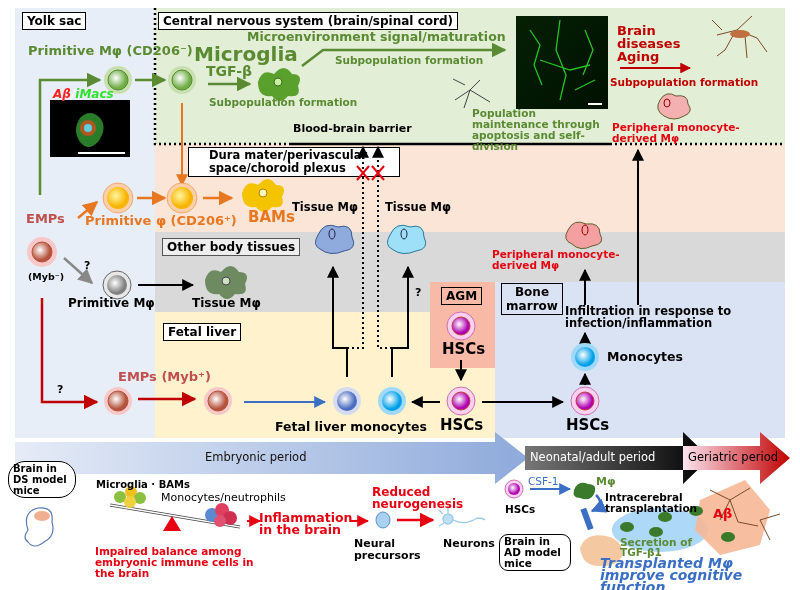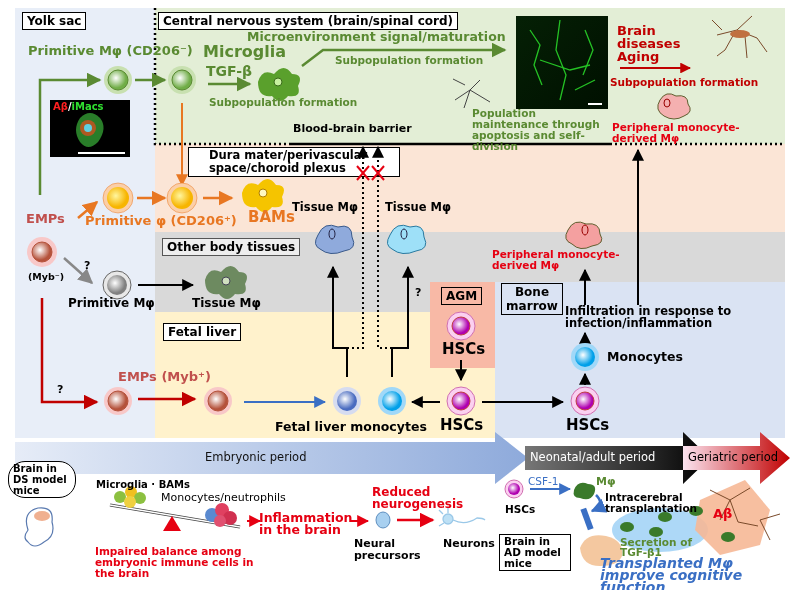--- a/index.html
+++ b/index.html
@@ -272,31 +272,31 @@
       <ellipse cx="696" cy="511" rx="7" ry="5"></ellipse>
     <ellipse cx="728" cy="537" rx="7" ry="5"></ellipse>
   </g>
   <g stroke="#7a4a2a" stroke-width="1" fill="none">
     <path d="M710,490 l20,10 l20,-12 M730,500 l8,22 l20,4 M730,500 l-10,20"></path>
     <path d="M760,520 l20,-6 M760,520 l10,20"></path>
   </g>
 </svg>
 
 <div class="t" style="left:28px;top:44px;font-size:13px;color:#5a8a32;">Primitive Mφ (CD206⁻)</div>
-<div class="abs" style="left:53px;top:101px;font-size:10px;font-weight:bold;">
+<div class="abs" style="left:53px;top:87px;font-size:12px;font-weight:bold;font-style:italic;">
   <span style="color:#ff2020;">Aβ</span><span style="color:#fff;">/</span><span style="color:#30e030;">iMacs</span>
 </div>
 <div class="t" style="left:26px;top:212px;font-size:13px;color:#c0504d;">EMPs</div>
 <div class="t" style="left:28px;top:272px;font-size:9.5px;color:#000;">(Myb⁻)</div>
 <div class="t" style="left:84px;top:260px;font-size:11px;">?</div>
 <div class="t" style="left:85px;top:214px;font-size:13px;color:#e87722;">Primitive φ (CD206⁺)</div>
 <div class="t" style="left:68px;top:297px;font-size:12px;">Primitive Mφ</div>
 <div class="t" style="left:57px;top:384px;font-size:11px;">?</div>
 
-<div class="t" style="left:203px;top:44px;font-size:16px;color:#5a8a32;">Microglia</div>
+<div class="t" style="left:194px;top:44px;font-size:20px;color:#5a8a32;">Microglia</div>
 <div class="t" style="left:206px;top:64px;font-size:14px;color:#5a8a32;">TGF-β</div>
 <div class="t" style="left:209px;top:97px;font-size:10.5px;color:#5a8a32;">Subpopulation formation</div>
 <div class="t" style="left:247px;top:30px;font-size:12.5px;color:#5a8a32;">Microenvironment signal/maturation</div>
 <div class="t" style="left:335px;top:55px;font-size:10.5px;color:#5a8a32;">Subpopulation formation</div>
 <div class="t" style="left:293px;top:123px;font-size:11px;color:#000;">Blood-brain barrier</div>
 <div class="abs" style="left:472px;top:108px;width:140px;font-size:10.5px;font-weight:bold;color:#5a8a32;line-height:11px;">Population maintenance through apoptosis and self-division</div>
 <div class="abs" style="left:617px;top:24px;width:70px;font-size:13px;font-weight:bold;color:#c00000;line-height:13px;">Brain diseases Aging</div>
 <div class="t" style="left:610px;top:77px;font-size:10.5px;color:#c00000;">Subpopulation formation</div>
 <div class="abs" style="left:612px;top:122px;width:140px;font-size:10.5px;font-weight:bold;color:#e60012;line-height:11px;">Peripheral monocyte-derived Mφ</div>
 
@@ -321,20 +321,20 @@
 
 <div class="box-label" style="left:8px;top:461px;white-space:normal;width:58px;font-size:10px;line-height:11px;border-radius:17px;">Brain in DS model mice</div>
 <div class="t" style="left:96px;top:480px;font-size:10px;">Microglia · BAMs</div>
 <div class="t" style="left:161px;top:492px;font-size:11px;font-weight:normal;">Monocytes/neutrophils</div>
 <div class="abs" style="left:95px;top:546px;width:170px;font-size:10.5px;font-weight:bold;color:#e60012;line-height:11px;">Impaired balance among embryonic immune cells in the brain</div>
 <div class="abs" style="left:259px;top:512px;width:95px;font-size:12.5px;font-weight:bold;color:#e60012;line-height:12px;">Inflammation in the brain</div>
 <div class="abs" style="left:372px;top:486px;width:95px;font-size:12px;font-weight:bold;color:#e60012;line-height:12px;">Reduced neurogenesis</div>
 <div class="abs" style="left:354px;top:538px;width:70px;font-size:11px;font-weight:bold;line-height:12px;">Neural precursors</div>
 <div class="t" style="left:443px;top:538px;font-size:11px;">Neurons</div>
 
-<div class="box-label" style="left:499px;top:534px;white-space:normal;width:62px;font-size:10.5px;line-height:11px;">Brain in AD model mice</div>
+<div class="box-label" style="left:499px;top:534px;white-space:normal;width:62px;font-size:10.5px;line-height:11px;border-radius:9px;">Brain in AD model mice</div>
 <div class="t" style="left:505px;top:504px;font-size:10.5px;">HSCs</div>
 <div class="t" style="left:528px;top:476px;font-size:10.5px;font-weight:normal;color:#3a6fc4;">CSF-1</div>
 <div class="t" style="left:596px;top:476px;font-size:11px;color:#5a8a32;">Mφ</div>
 <div class="abs" style="left:605px;top:492px;width:95px;font-size:10.5px;font-weight:bold;line-height:11px;">Intracerebral transplantation</div>
 <div class="t" style="left:713px;top:507px;font-size:13px;color:#e60012;">Aβ</div>
 <div class="abs" style="left:620px;top:537px;width:80px;font-size:10.5px;font-weight:bold;color:#5a8a32;line-height:10px;">Secretion of TGF-β1</div>
 <div class="abs" style="left:600px;top:557px;width:200px;font-size:14px;font-weight:bold;color:#3a6fc4;line-height:12px;font-style:italic;">Transplanted Mφ improve cognitive function</div>
 
 </body></html>

